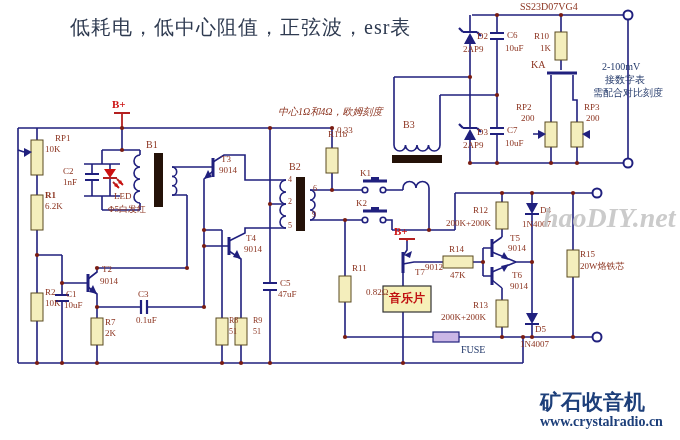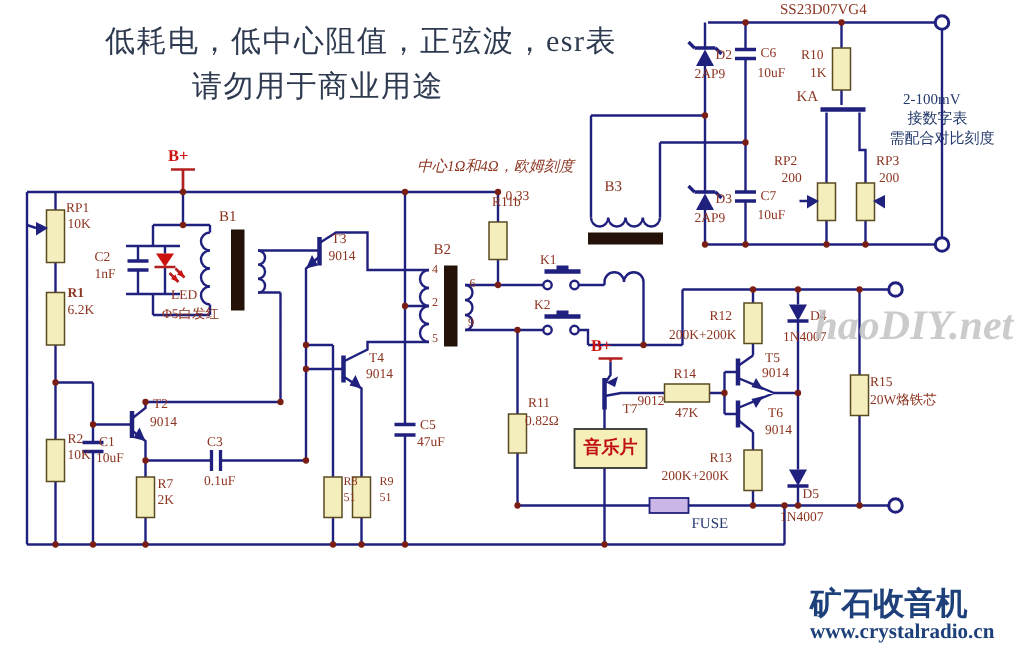--- a/index.html
+++ b/index.html
@@ -30,21 +30,20 @@
       font-weight:bold;color:#c2c2c2;opacity:.85;}
   #logo1{position:absolute;left:540px;top:388px;font-size:21px;font-weight:bold;color:#1d3f7a;}
   #logo2{position:absolute;left:540px;top:414px;font-size:14px;font-weight:bold;color:#1d3f7a;}
 </style>
 </head>
 <body>
 
 <div id="stage">
 
   <div class="title-line" style="left:70px;top:14px;">低耗电，低中心阻值，正弦波，esr表</div>
-  <div class="title-line" style="left:128px;top:44px;">请勿用于商业用途</div>
 
   <svg id="circuit" width="680" height="440" viewBox="0 0 680 440">
 
     <path class="wire" d="
       M18,128 H332 M18,128 V363 M18,363 H523 M523,363 V337
       M37,128 V140 M37,175 V195 M37,230 V293 M37,321 V363
       M37,255 H62 M62,255 V295 M62,301 V363 M62,283 H88
       M88,279 L97,272 V268 M88,287 L97,294 V318 M97,345 V363
       M97,268 H187 M97,307 H141 M147,307 H204
       M122,128 V150 M102,150 H140 M102,150 V164 M140,150 V155
@@ -231,21 +230,21 @@
       <span style="left: 477px; top: 128px;">D3</span>
       <span style="left: 463px; top: 141px;">2AP9</span>
       <span style="left: 507px; top: 126px;">C7</span>
       <span style="left: 505px; top: 139px;">10uF</span>
       <span style="left: 516px; top: 103px;">RP2</span>
       <span style="left: 521px; top: 114px;">200</span>
       <span style="left: 584px; top: 103px;">RP3</span>
       <span style="left: 586px; top: 114px;">200</span>
       <span class="s10" style="left: 403px; top: 120px; text-align: right;">B3</span>
       <span class="lred s11" style="left: 112px; top: 99px;">B+</span>
-      <span style="left: 44px; top: 134px; text-align: right;">RP1</span>
+      <span style="left: 55px; top: 134px; text-align: right;">RP1</span>
       <span style="left: 45px; top: 145px;">10K</span>
       <span style="left: 45px; top: 191px; font-weight: bold;">R1</span>
       <span style="left: 45px; top: 202px;">6.2K</span>
       <span style="left: 63px; top: 167px;">C2</span>
       <span style="left: 63px; top: 178px;">1nF</span>
       <span style="left: 114px; top: 192px;">LED</span>
       <span style="left: 108px; top: 205px;">Φ5白发红</span>
       <span class="s10" style="left: 146px; top: 140px;">B1</span>
       <span style="left: 221px; top: 155px;">T3</span>
       <span style="left: 219px; top: 166px;">9014</span>
@@ -275,21 +274,21 @@
       <span class="s8" style="left: 312px; top: 211px;">9</span>
       <span style="left: 328px; top: 130px;">R11b</span>
       <span style="left: 337px; top: 126px; text-align: right;">0.33</span>
       <span style="left: 360px; top: 169px;">K1</span>
       <span style="left: 356px; top: 199px;">K2</span>
       <span class="lred s11" style="left: 394px; top: 226px;">B+</span>
       <span style="left: 415px; top: 268px;">T7</span>
       <span style="left: 413px; top: 263px; margin-left: 12px;">9012</span>
       <span class="music" style="left: 389px; top: 292px;">音乐片</span>
       <span style="left: 352px; top: 264px;">R11</span>
-      <span style="left: 350px; top: 276px;">0.82Ω</span>
+      <span style="left: 350px; top: 288px; padding-left: 16px;">0.82Ω</span>
       <span style="left: 449px; top: 245px;">R14</span>
       <span style="left: 450px; top: 271px;">47K</span>
       <span style="left: 473px; top: 206px;">R12</span>
       <span style="left: 446px; top: 219px;">200K+200K</span>
       <span style="left: 473px; top: 301px;">R13</span>
       <span style="left: 441px; top: 313px;">200K+200K</span>
       <span style="left: 510px; top: 234px;">T5</span>
       <span style="left: 508px; top: 244px;">9014</span>
       <span style="left: 512px; top: 271px;">T6</span>
       <span style="left: 510px; top: 282px;">9014</span>

